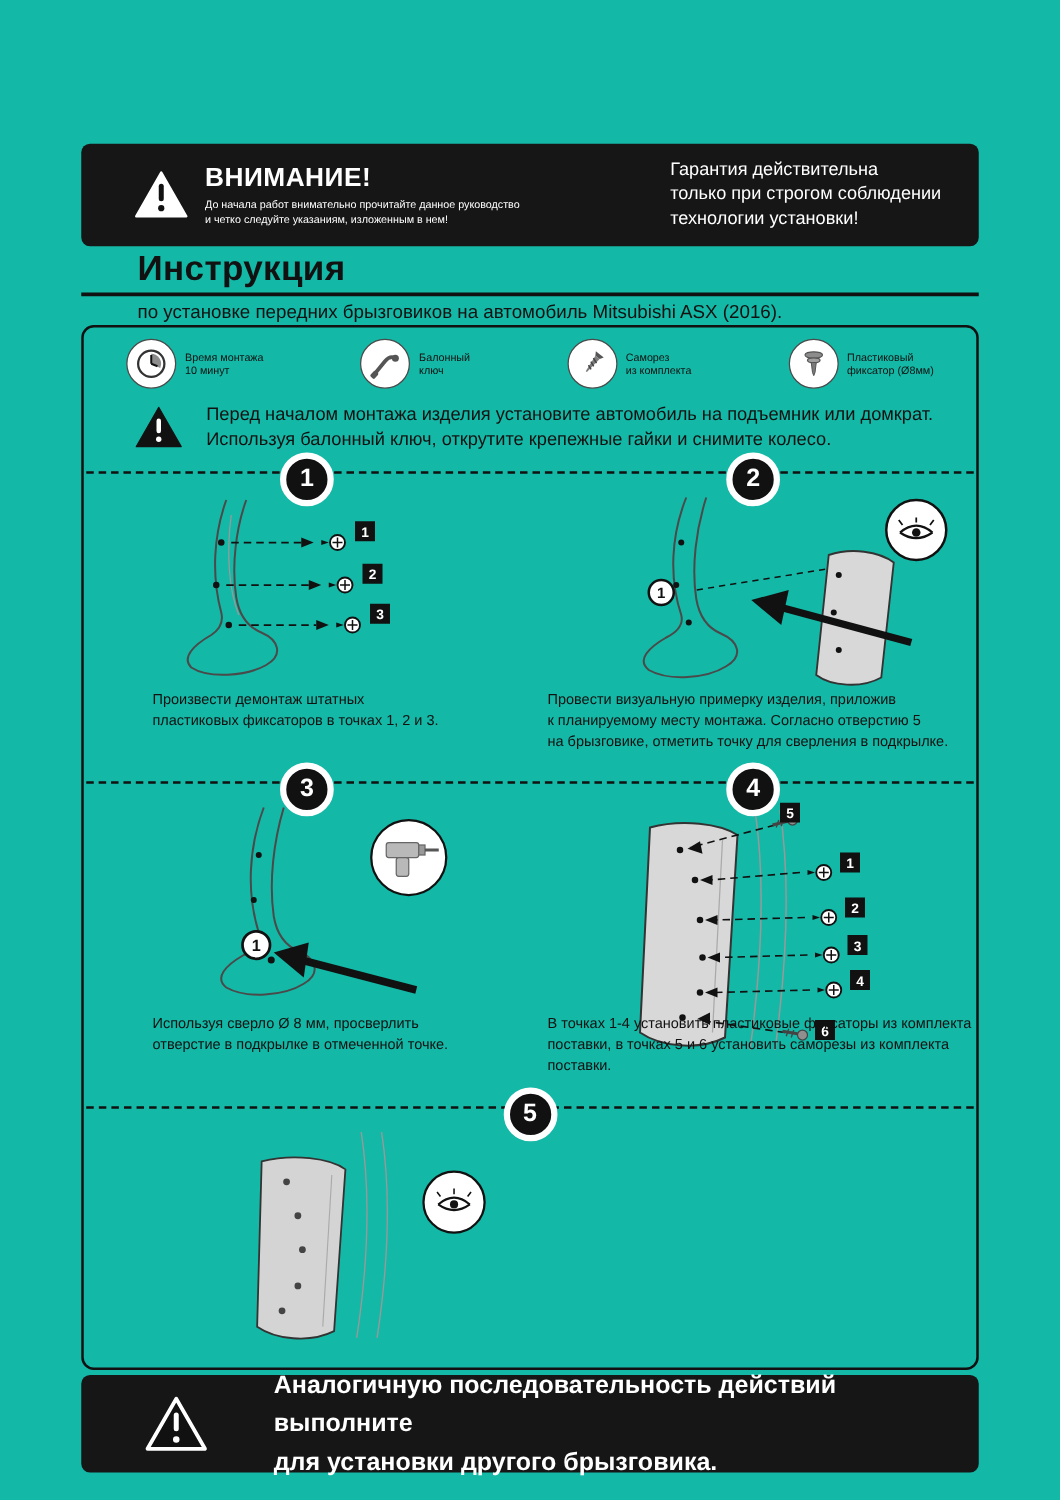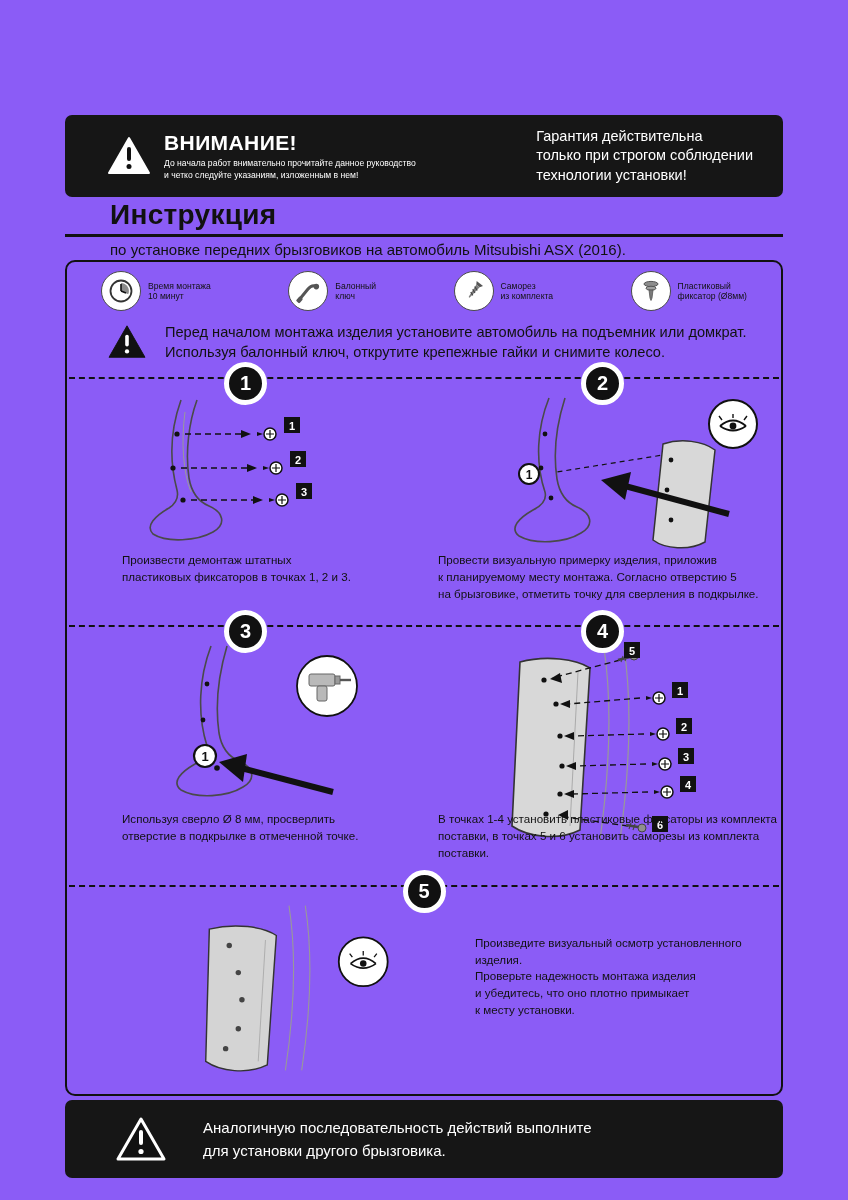--- a/index.html
+++ b/index.html
@@ -1,16 +1,16 @@
 <!DOCTYPE html>
 <html><head>
 <meta charset="utf-8">
 <style>
   html,body{margin:0;padding:0;background:#ffffff;}
-  .page{position:relative;width:848px;height:1200px;background:#8b5cf6;
+  .page{position:relative;width:848px;height:1200px;background:#14b8a6;
         font-family:"Liberation Sans",sans-serif;color:#111;overflow:hidden;}
 
   
   .band{position:absolute;left:65px;width:718px;background:#161616;color:#fff;border-radius:7px;box-sizing:border-box;}
   .header-band{top:115px;height:82px;display:flex;align-items:center;}
   .hb-left{display:flex;align-items:center;gap:13px;margin-left:42px;}
   .attn-title{font-size:21px;font-weight:bold;letter-spacing:.4px;}
   .attn-sub{font-size:8.6px;line-height:1.35;margin-top:3px;white-space:pre-line;}
   .warranty{margin-left:auto;margin-right:30px;font-size:14.5px;line-height:1.32;white-space:pre-line;}
 
@@ -48,21 +48,21 @@
   .pad-big{padding-left:55px;}
   .pad-sm{padding-left:14px;}
 
   .step5-body{display:flex;height:172px;}
   .step5-fig{margin-left:72px;}
   .step5-caption{padding:30px 0 0 36px;width:330px;}
 
   
   .footer-band{top:1100px;height:78px;display:flex;align-items:center;}
   .footer-tri{margin-left:50px;flex:0 0 auto;}
-  .footer-text{margin-left:36px;font-size:15px;line-height:1.55;white-space:pre-line;}
+  .footer-text{margin-left:52px;font-size:20px;line-height:1.55;white-space:pre-line;font-weight:bold;}
 
   svg text{font-family:"Liberation Sans",sans-serif;}
 </style>
 </head>
 <body>
 
 <div class="page">
 
   <div class="band header-band">
     <div class="hb-left">
@@ -401,24 +401,20 @@
             <circle cx="80" cy="162" r="3" fill="#444"></circle>
             <g transform="translate(232,66)">
               <circle r="27" fill="#fff" stroke="#111" stroke-width="2"></circle>
               <path d="M-14,2 Q0,-10 14,2" fill="none" stroke="#111" stroke-width="1.8"></path>
               <path d="M-14,2 Q0,12 14,2" fill="none" stroke="#111" stroke-width="1.8"></path>
               <circle cy="2" r="3.6" fill="#111"></circle>
               <path d="M-12,-5 L-15,-9 M0,-7 L0,-12 M12,-5 L15,-9" stroke="#111" stroke-width="1.4"></path>
             </g>
           </svg>
         </div>
-        <p class="step-caption step5-caption">Произведите визуальный осмотр установленного изделия.
-Проверьте надежность монтажа изделия
-и убедитесь, что оно плотно примыкает
-к месту установки.</p>
       </div>
     </section>
   </div>
 
   <div class="band footer-band">
     <svg class="footer-tri" width="52" height="46" viewBox="0 0 52 46">
       <path d="M26,3 L49,43 L3,43 Z" fill="#111" stroke="#fff" stroke-width="3" stroke-linejoin="round"></path>
       <rect x="24" y="14" width="4" height="15" rx="2" fill="#fff"></rect>
       <circle cx="26" cy="35.5" r="2.6" fill="#fff"></circle>
     </svg>

